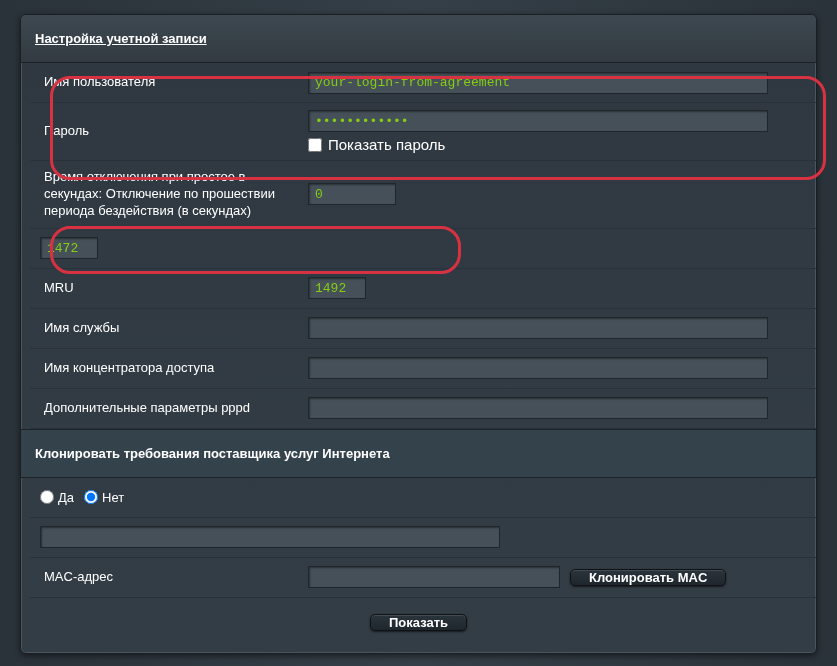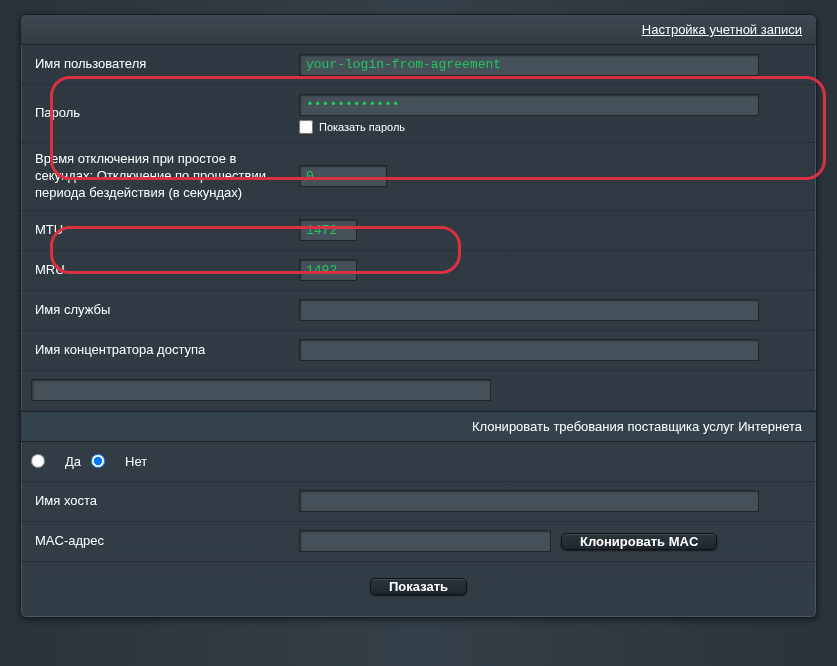--- a/index.html
+++ b/index.html
@@ -16,35 +16,35 @@
   border:1px solid #1a1f24;
   border-radius:6px;
   background:linear-gradient(#2f3841,#333d45);
   box-shadow:inset 0 0 0 1px #4a5560, 0 2px 6px rgba(0,0,0,.5);
   overflow:hidden;
 }
 .section-head{
   background:linear-gradient(#3e4850,#323b42);
   border-bottom:1px solid #1d2328;
   color:#fff;
-  font-weight:normal;
-  padding:7px 14px;
+  font-weight:bold;
+  padding:16px 14px;
   text-decoration:underline;
-  text-align:right;
 }
 .section-head.plain{
   background:#33424b;
   text-decoration:none;
   border-top:1px solid #1d2328;
 }
 .row{
   display:flex;
   align-items:center;
   border-bottom:1px solid #29313a;
   min-height:40px;
+  margin-left:9px;
 }
 .row:last-child{border-bottom:none}
 .label{
   width:268px;
   padding:8px 14px;
   color:#fff;
   font-size:13px;
   line-height:1.3;
 }
 .field{
@@ -52,33 +52,33 @@
   padding:6px 10px;
   display:flex;
   flex-wrap:wrap;
   align-items:center;
   gap:6px 10px;
 }
 input[type=text],input[type=password]{
   background:#455058;
   border:1px solid #1f262c;
   box-shadow:inset 1px 1px 2px rgba(0,0,0,.4);
-  color:#22c55e;
+  color:#84cc16;
   font-family:"Courier New",monospace;
   font-size:13px;
   padding:3px 6px;
   height:22px;
 }
 .wide{width:460px}
 .narrow{width:88px}
 .short{width:58px}
 .med{width:252px}
 .chk{width:14px;height:14px;}
-.show-pw{color:#fff;font-size:11px}
-.radio{color:#fff;display:flex;align-items:center;gap:20px;font-size:13px}
+.show-pw{color:#fff;font-size:15px}
+.radio{color:#fff;display:flex;align-items:center;gap:4px;font-size:13px}
 .radio input{width:14px;height:14px}
 .btn{
   background:linear-gradient(#2a343b,#1f272d);
   border:1px solid #0f1317;
   border-radius:5px;
   color:#fff;
   font-weight:bold;
   padding:0 18px;
   box-shadow:inset 0 1px 0 rgba(255,255,255,.12),0 1px 2px rgba(0,0,0,.6);
   cursor:pointer;
@@ -125,21 +125,20 @@
   </div>
 
   <div class="row">
     <div class="label" style="font-size:13px">Время отключения при простое в секундах: Отключение по прошествии периода бездействия (в секундах)</div>
     <div class="field">
       <input type="text" class="narrow" value="0" style="">
     </div>
   </div>
 
   <div class="row">
-    <div class="label">MTU</div>
     <div class="field">
       <input type="text" class="short" value="1472" style="">
     </div>
   </div>
 
   <div class="row">
     <div class="label">MRU</div>
     <div class="field">
       <input type="text" class="short" value="1492" style="">
     </div>
@@ -153,20 +152,21 @@
   </div>
 
   <div class="row">
     <div class="label">Имя концентратора доступа</div>
     <div class="field">
       <input type="text" class="wide" value="" style="">
     </div>
   </div>
 
   <div class="row">
+    <div class="label">Дополнительные параметры pppd</div>
     <div class="field">
       <input type="text" class="wide" value="" style="">
     </div>
   </div>
 
   <div class="section-head plain">Клонировать требования поставщика услуг Интернета</div>
 
   <div class="row">
     <div class="field">
       <label class="radio">
@@ -174,21 +174,20 @@
         <span>Да</span>
       </label>
       <label class="radio">
         <input type="radio" name="vpn" checked="" style="">
         <span>Нет</span>
       </label>
     </div>
   </div>
 
   <div class="row">
-    <div class="label">Имя хоста</div>
     <div class="field">
       <input type="text" class="wide" value="" style="">
     </div>
   </div>
 
   <div class="row">
     <div class="label">MAC-адрес</div>
     <div class="field">
       <input type="text" class="med" value="" style="">
       <button class="btn">Клонировать MAC</button>

